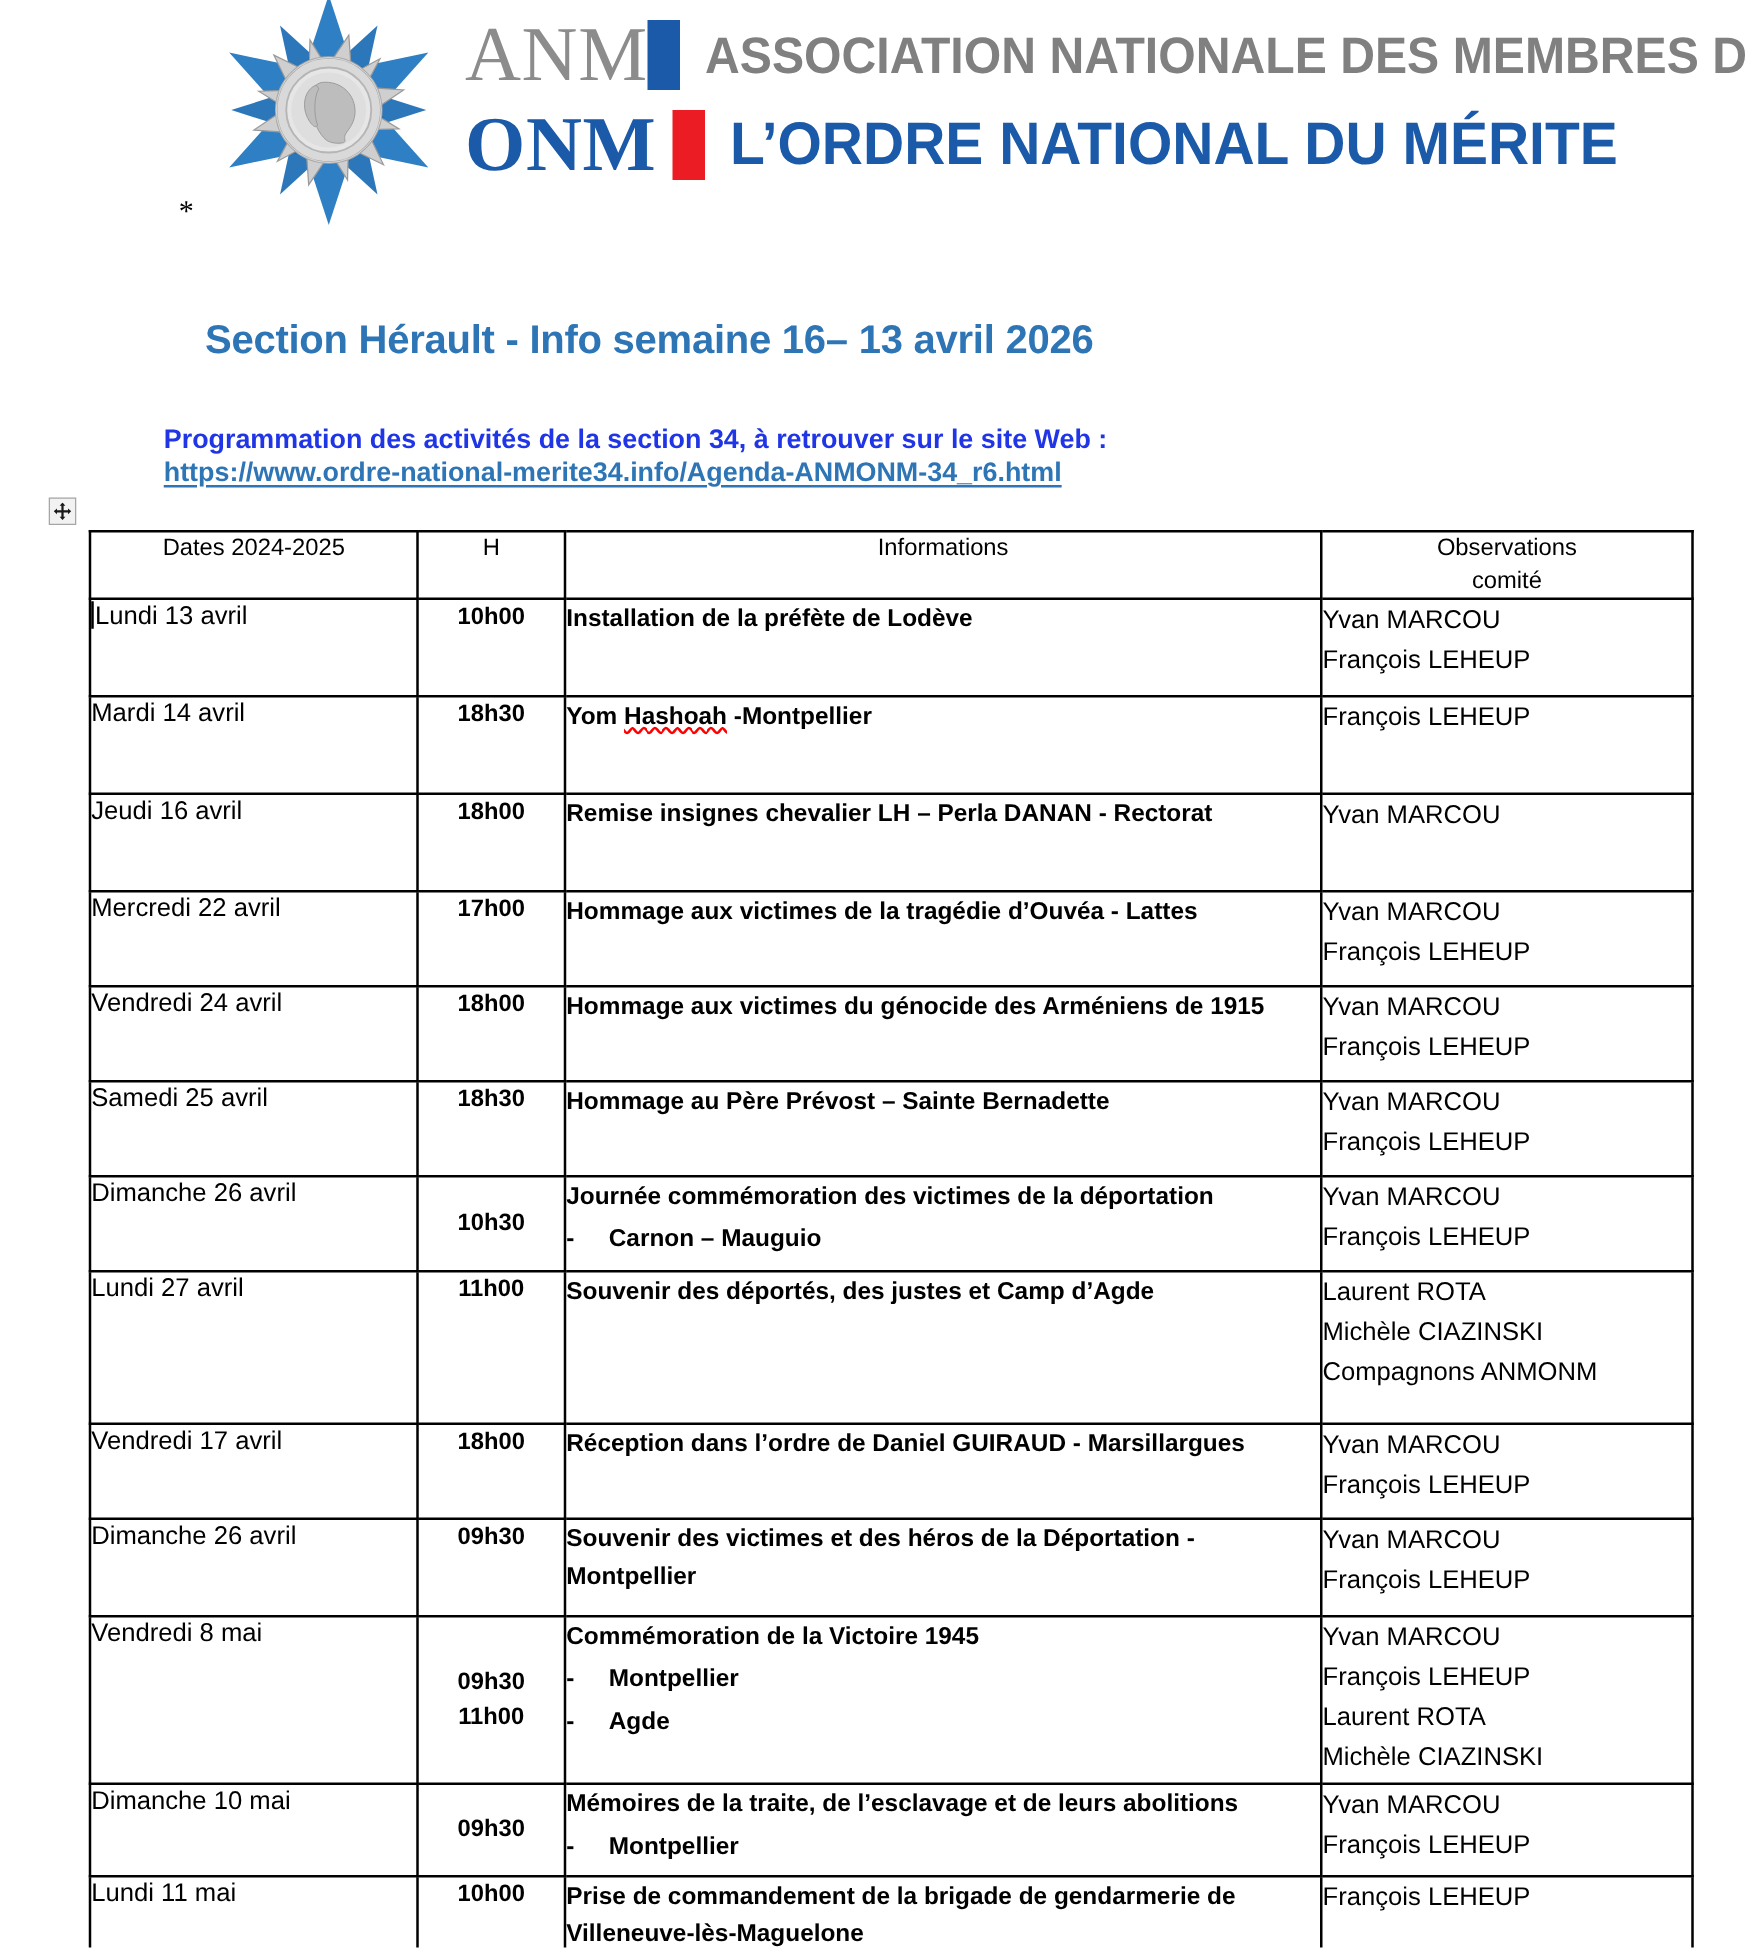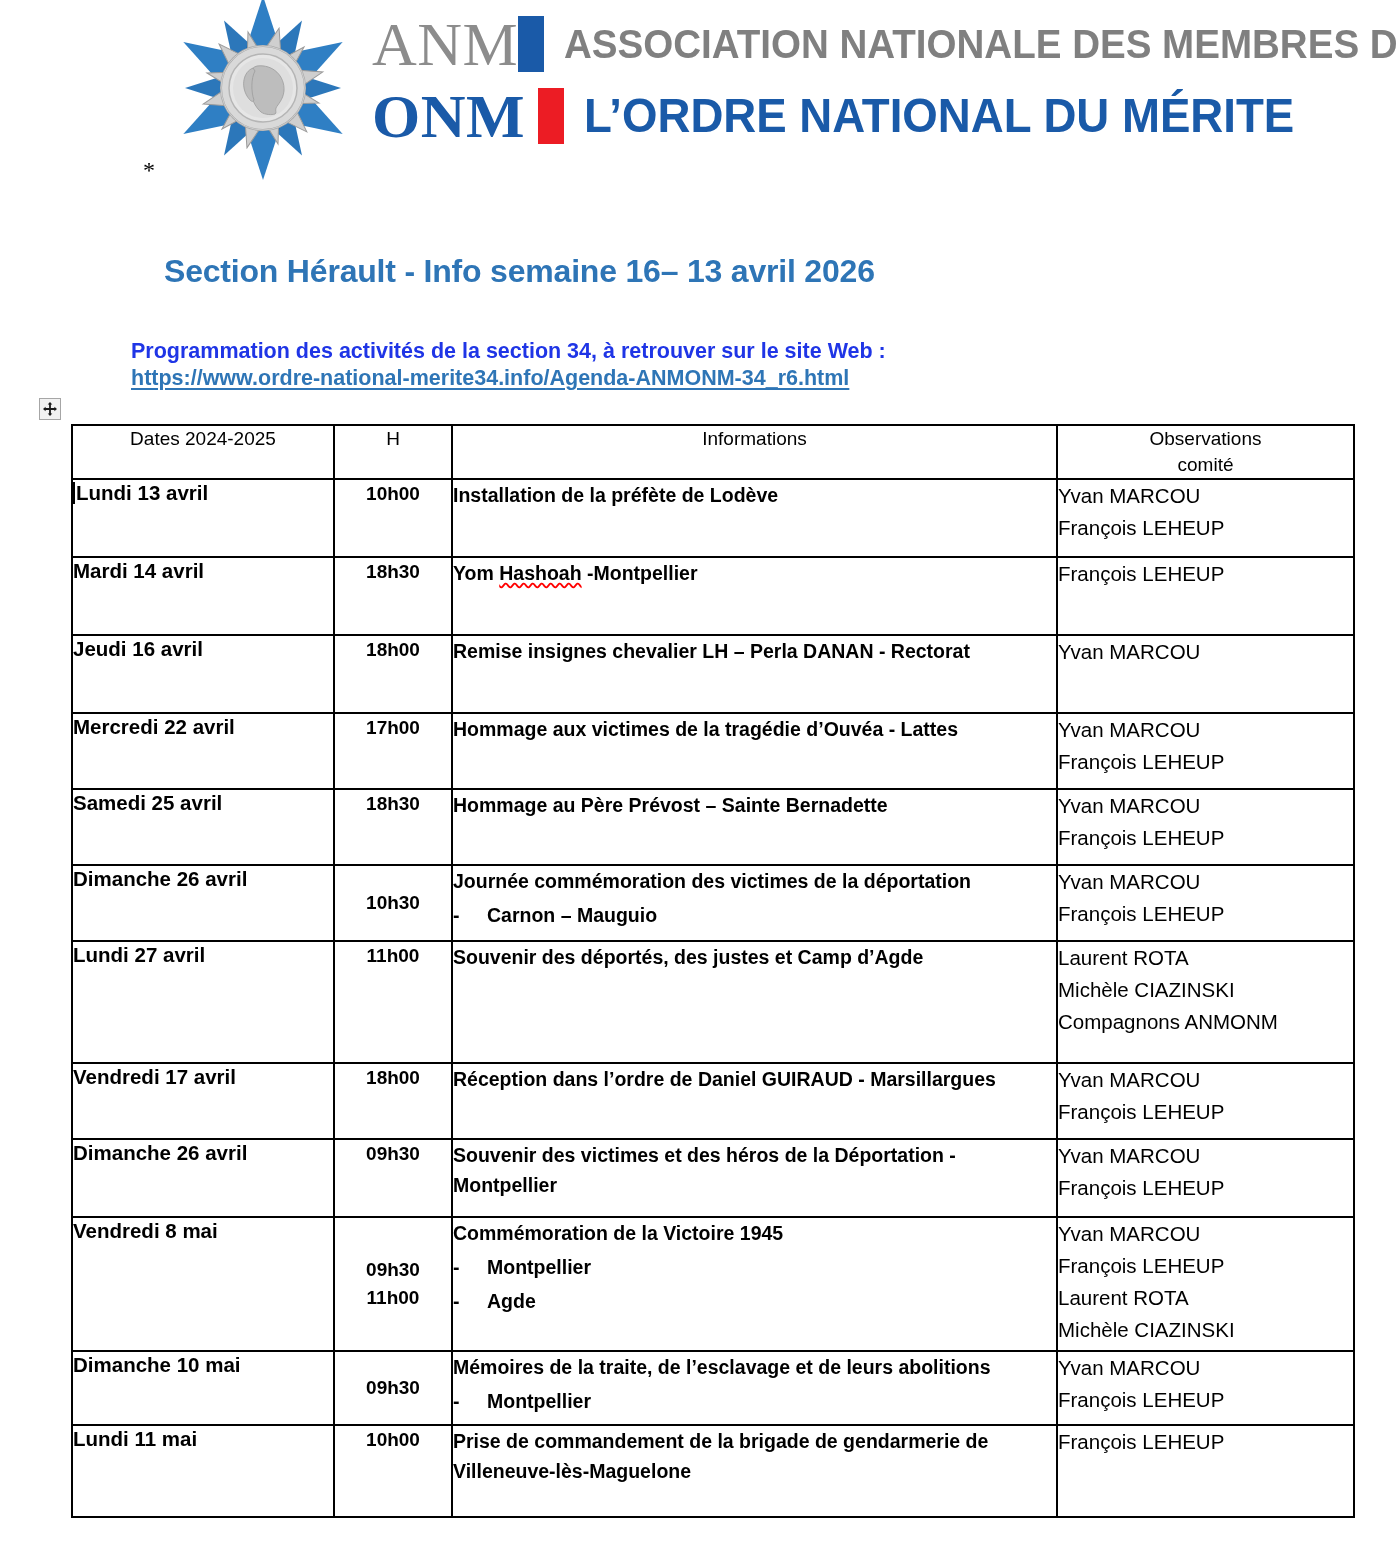--- a/index.html
+++ b/index.html
@@ -165,21 +165,21 @@
   .hdr td {
     text-align: center;
     font-weight: 400;
     font-size: 19px;
     padding: 10px 4px 12px 4px;
     line-height: 26px;
   }
   .hdr .obs-hdr { text-align: center; }
 
   td.date-cell {
-    font-weight: 700;
+    font-weight: 400;
     font-size: 20.5px;
     padding: 14px 6px 10px 12px;
     line-height: 26px;
   }
   td.h-cell {
     font-weight: 700;
     font-size: 19px;
     text-align: center;
     line-height: 28px;
     padding: 12px 4px 8px 4px;
@@ -377,20 +377,29 @@
       <tr style="height:76px">
         <td class="date-cell">Mercredi 22 avril</td>
         <td class="h-cell">17h00</td>
         <td class="info-cell">Hommage aux victimes de la tragédie d’Ouvéa - Lattes</td>
         <td class="obs-cell">
           <span class="obs-line">Yvan MARCOU</span>
           <span class="obs-line">François LEHEUP</span>
         </td>
       </tr>
 
+      <tr style="height:76px">
+        <td class="date-cell">Vendredi 24 avril</td>
+        <td class="h-cell">18h00</td>
+        <td class="info-cell">Hommage aux victimes du génocide des Arméniens de 1915</td>
+        <td class="obs-cell">
+          <span class="obs-line">Yvan MARCOU</span>
+          <span class="obs-line">François LEHEUP</span>
+        </td>
+      </tr>
 
       <tr style="height:76px">
         <td class="date-cell">Samedi 25 avril</td>
         <td class="h-cell">18h30</td>
         <td class="info-cell">Hommage au Père Prévost – Sainte Bernadette</td>
         <td class="obs-cell">
           <span class="obs-line">Yvan MARCOU</span>
           <span class="obs-line">François LEHEUP</span>
         </td>
       </tr>

